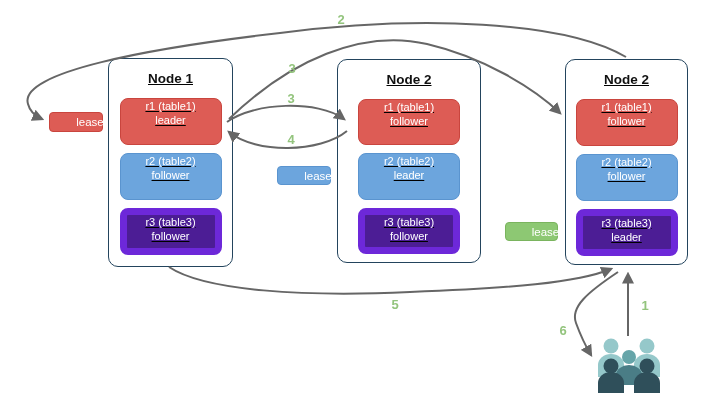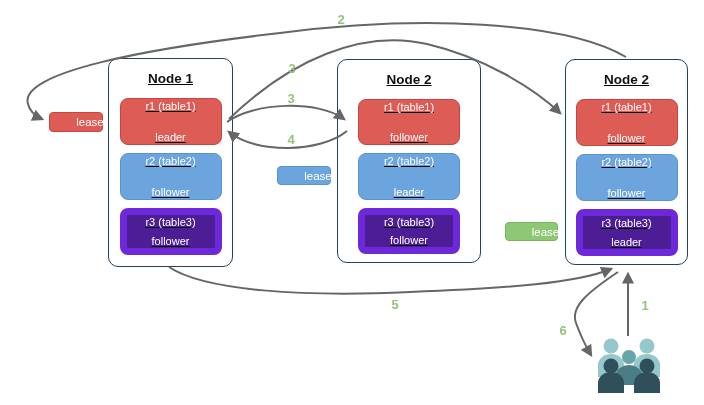--- a/index.html
+++ b/index.html
@@ -9,21 +9,21 @@
   }
   .node{
     position:absolute;background:#ffffff;border:1.5px solid #23445d;border-radius:10px;
     display:flex;flex-direction:column;align-items:center;box-sizing:border-box;z-index:1;text-decoration:underline;
   }
   .node-title{
     margin:11px 0 10px 0;font-size:13.5px;font-weight:bold;color:#111111;line-height:18px;
   }
   .replica{
     width:102px;height:47px;border-radius:8px;margin-bottom:8px;box-sizing:border-box;
-    display:flex;flex-direction:column;align-items:center;justify-content:space-between;
+    display:flex;flex-direction:column;align-items:center;justify-content:flex-start;
     color:#ffffff;font-size:11px;line-height:14px;text-align:center;
   }
   .replica.red{background:#dd5c55;border:1px solid #c9453e;}
   .replica.blue{background:#6ca5dd;border:1px solid #5a94cf;}
   .replica.green{background:#4c1d95;border:7px solid #6d28d9;}
   .lease{
     position:absolute;box-sizing:border-box;border-radius:4px;color:#ffffff;
     font-size:11.5px;display:flex;align-items:center;justify-content:center;z-index:1;padding-left:28px;
   }
   .lease.red{background:#dd5c55;border:1px solid #c9453e;left:49px;top:112px;width:54px;height:20px;}

